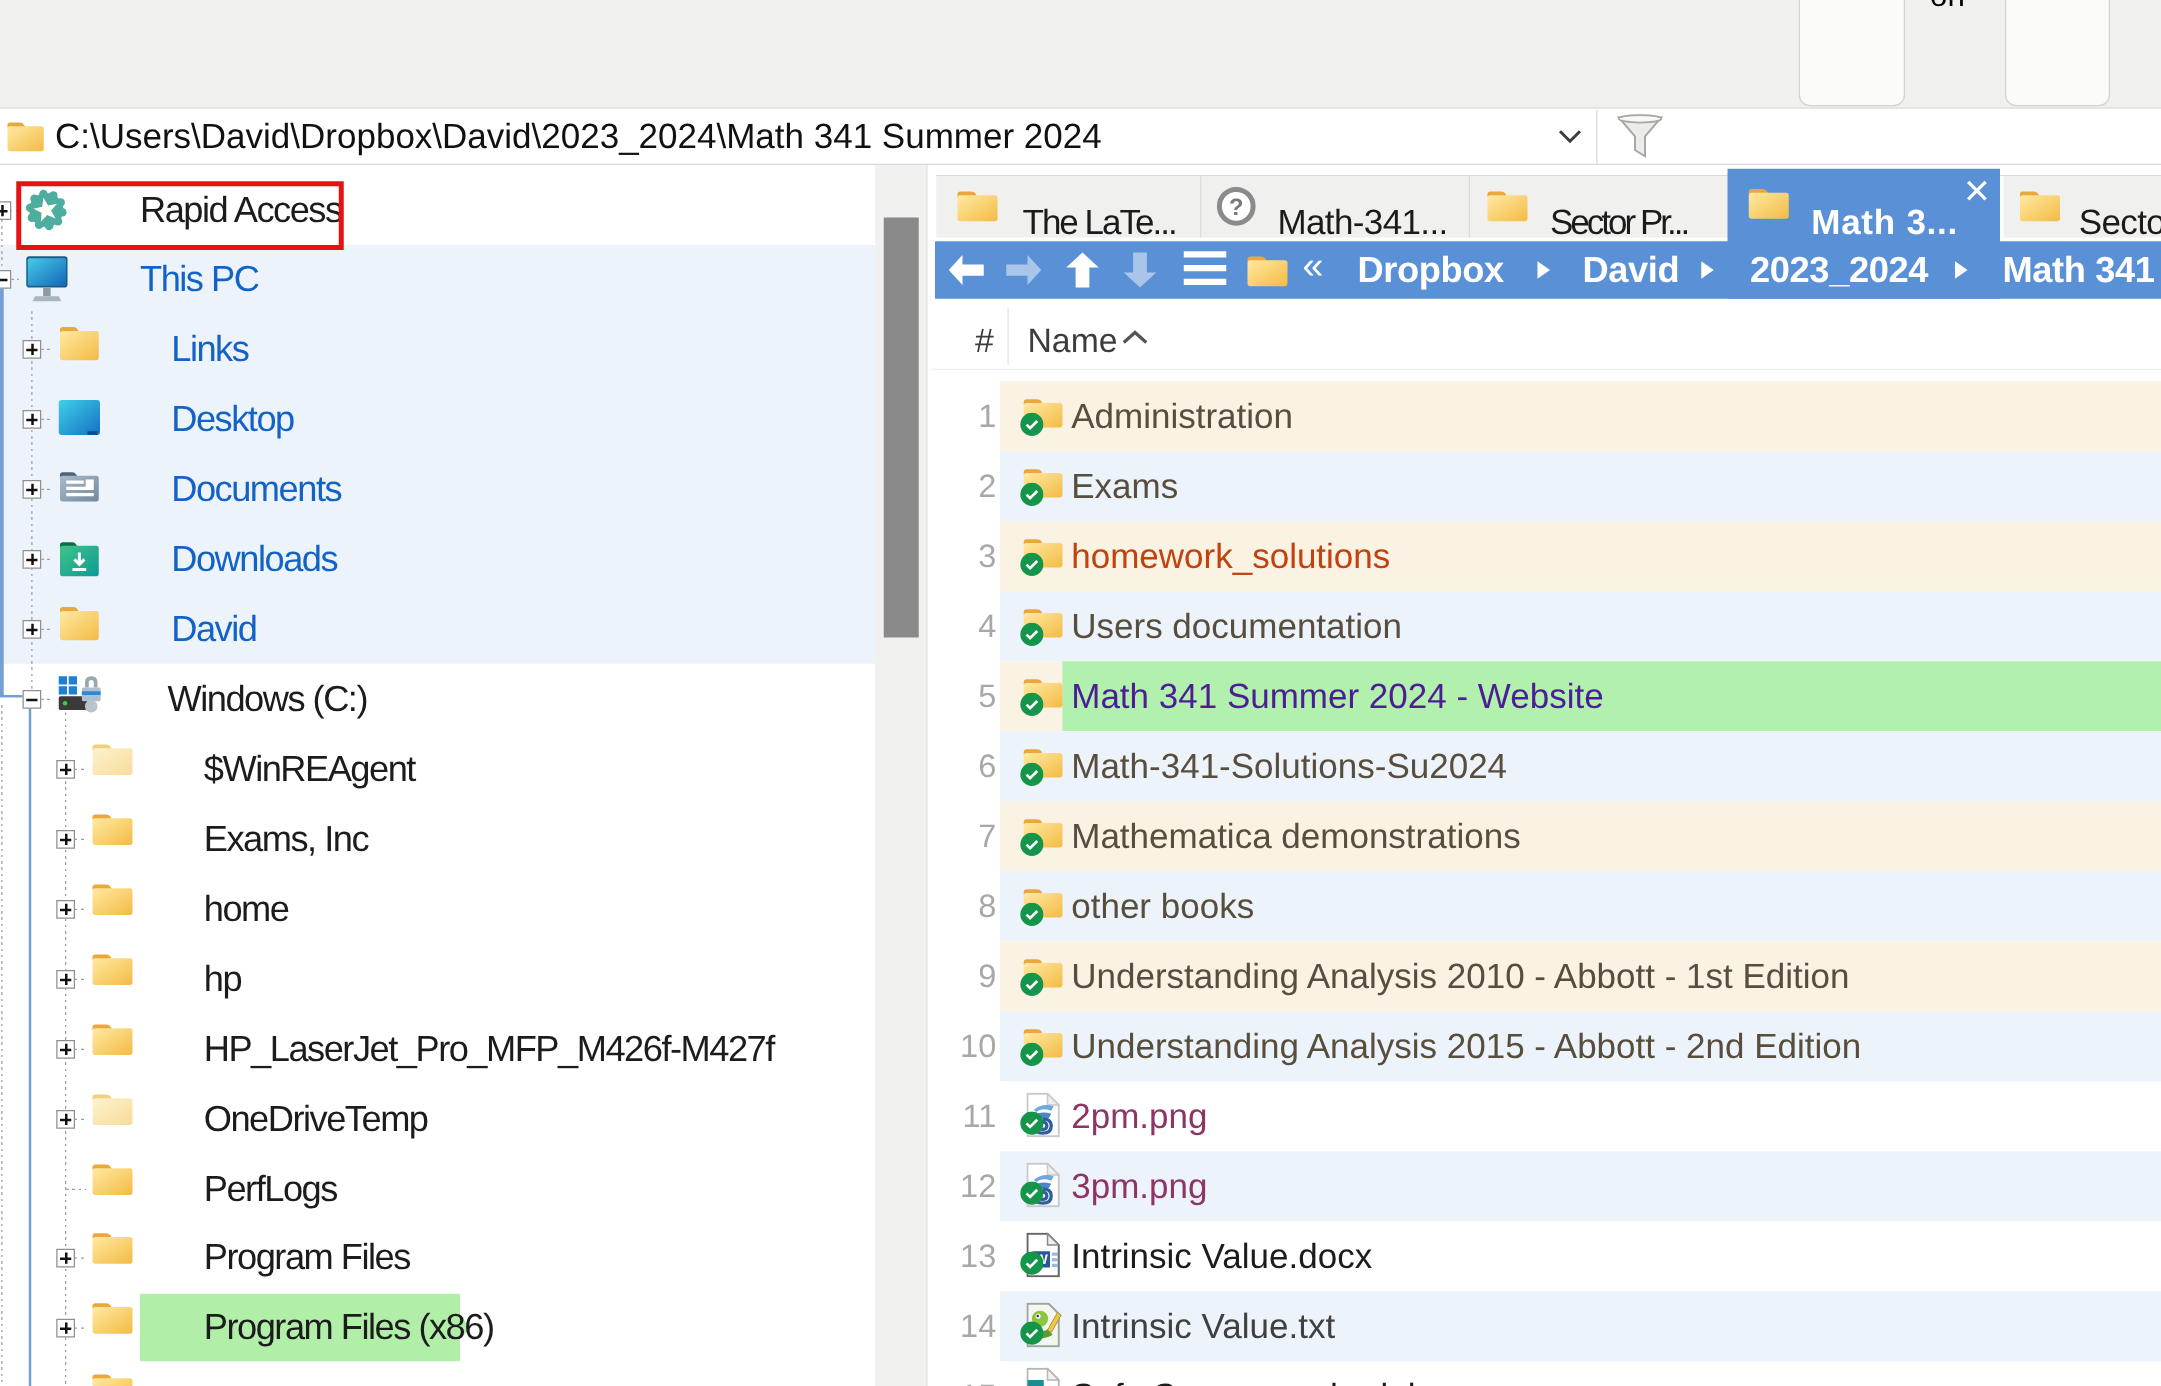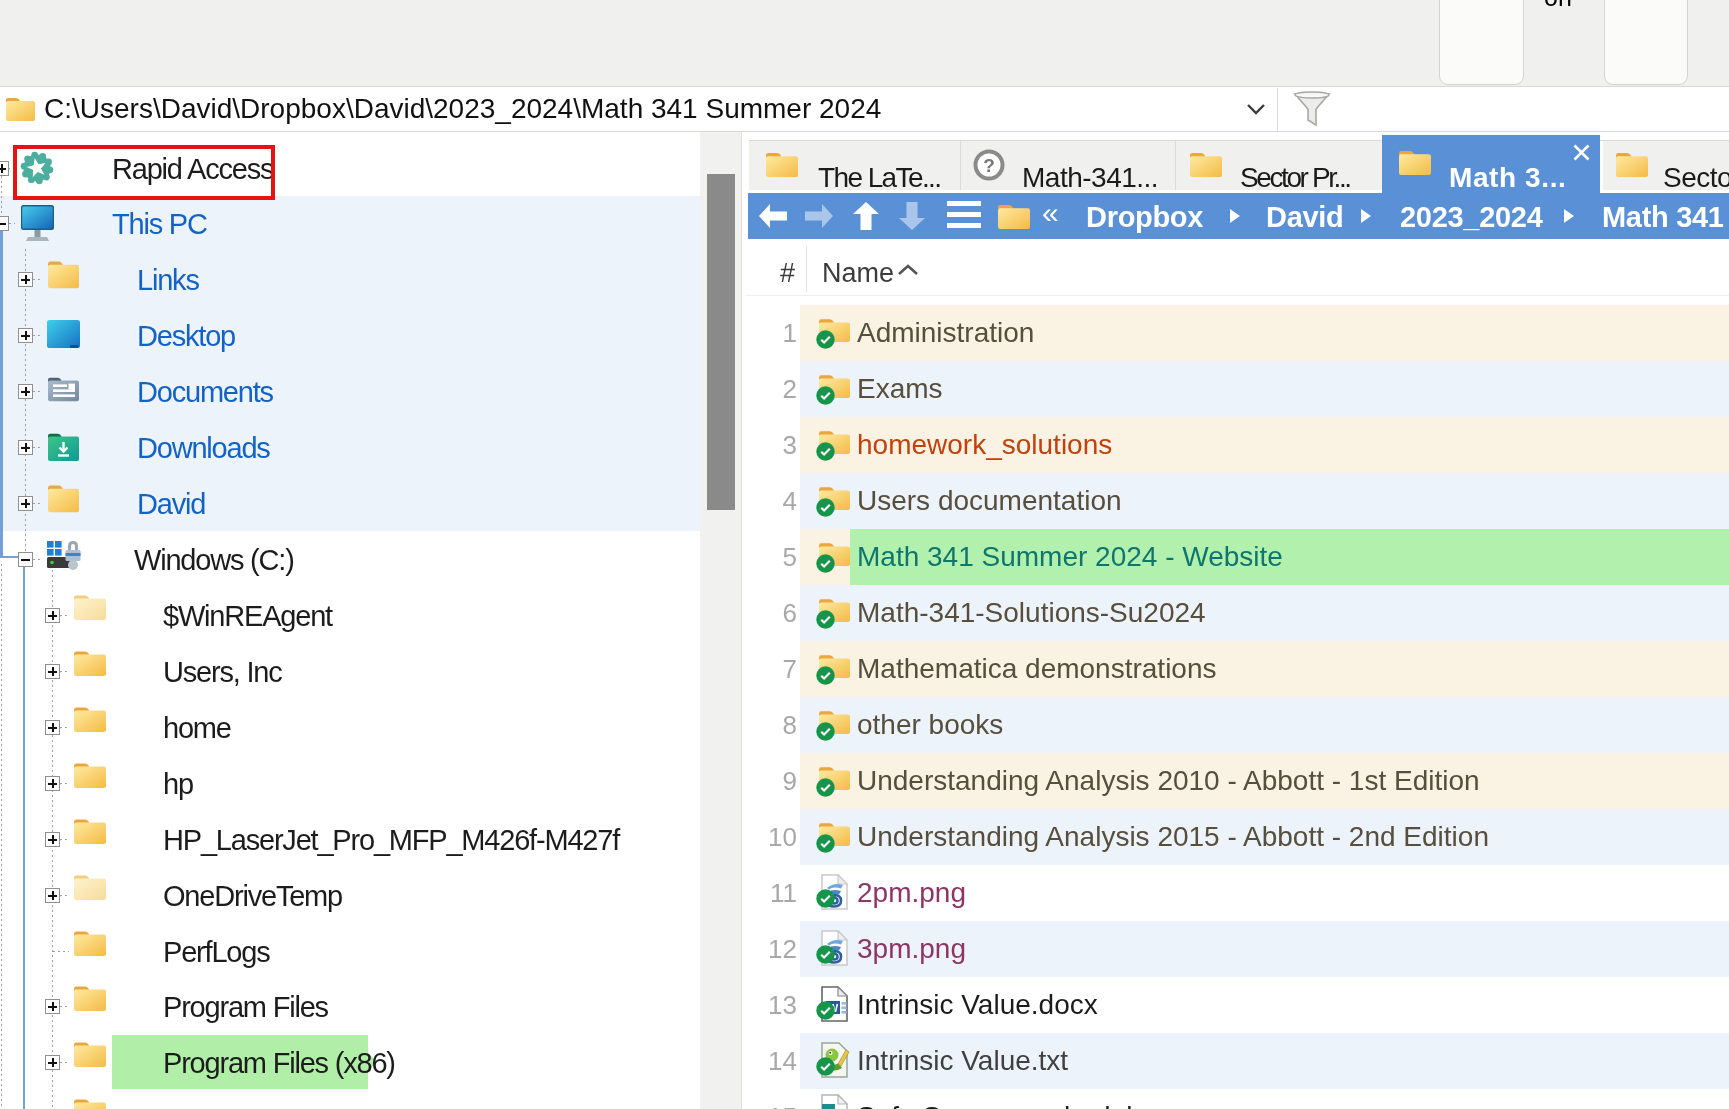--- a/index.html
+++ b/index.html
@@ -278,21 +278,21 @@
 </svg>
 <div class="treet blk" style="left:66px;top:169px">Rapid Access</div>
 <div class="treet blue" style="left:66px;top:224px">This PC</div>
 <div class="treet blue" style="left:91px;top:280px">Links</div>
 <div class="treet blue" style="left:91px;top:336px">Desktop</div>
 <div class="treet blue" style="left:91px;top:392px">Documents</div>
 <div class="treet blue" style="left:91px;top:448px">Downloads</div>
 <div class="treet blue" style="left:91px;top:504px">David</div>
 <div class="treet blk" style="left:88px;top:560px">Windows (C:)</div>
 <div class="treet blk" style="left:117px;top:616px">$WinREAgent</div>
-<div class="treet blk" style="left:117px;top:672px">Users, Inc</div>
+<div class="treet blk" style="left:117px;top:672px">Exams, Inc</div>
 <div class="treet blk" style="left:117px;top:728px">home</div>
 <div class="treet blk" style="left:117px;top:784px">hp</div>
 <div class="treet blk" style="left:117px;top:840px">HP_LaserJet_Pro_MFP_M426f-M427f</div>
 <div class="treet blk" style="left:117px;top:896px">OneDriveTemp</div>
 <div class="treet blk" style="left:117px;top:952px">PerfLogs</div>
 <div class="treet blk" style="left:117px;top:1007px">Program Files</div>
 <div class="treet blk" style="left:117px;top:1063px">Program Files (x86)</div>
 
 <div class="ab" style="left:700px;top:132px;width:41px;height:977px;background:#f1f1ef;border-right:1px solid #e2e2e2"></div>
 <div class="ab" style="left:707px;top:174px;width:28px;height:336px;background:#8a8a8a"></div>
@@ -425,21 +425,21 @@
 <div class="ab" style="left:850px;top:529px;width:879px;height:56px;background:#b2f0ad"></div>
 <div class="num" style="top:557px">5</div>
 <svg class="ab" style="left:818px;top:540px" width="33" height="29" viewBox="0 0 33 29">
  <path d="M1 5.6 q0-2.3 2.3-2.3 h8.4 q2.3 0 3.3 1.7 l1.6 2.8 h-15.6 z" fill="#eaa73e"></path>
  <rect x="1" y="6.4" width="31" height="19.6" rx="2.2" fill="url(#fg)"></rect>
 </svg>
 <svg class="ab" style="left:816px;top:554px" width="19" height="19" viewBox="0 0 20 20">
  <circle cx="10" cy="10" r="9.7" fill="#149549"></circle>
  <path d="M5.5 10.2 l3 3 6-6" fill="none" stroke="#fff" stroke-width="2.3"></path>
 </svg>
-<div class="rowt" style="left:857px;top:557px;color:#0f766e">Math 341 Summer 2024 - Website</div>
+<div class="rowt" style="left:857px;top:557px;color:#4c1d95">Math 341 Summer 2024 - Website</div>
 <div class="ab" style="left:800px;top:585px;width:929px;height:56px;background:#edf3fa"></div>
 <div class="num" style="top:613px">6</div>
 <svg class="ab" style="left:818px;top:596px" width="33" height="29" viewBox="0 0 33 29">
  <path d="M1 5.6 q0-2.3 2.3-2.3 h8.4 q2.3 0 3.3 1.7 l1.6 2.8 h-15.6 z" fill="#eaa73e"></path>
  <rect x="1" y="6.4" width="31" height="19.6" rx="2.2" fill="url(#fg)"></rect>
 </svg>
 <svg class="ab" style="left:816px;top:610px" width="19" height="19" viewBox="0 0 20 20">
  <circle cx="10" cy="10" r="9.7" fill="#149549"></circle>
  <path d="M5.5 10.2 l3 3 6-6" fill="none" stroke="#fff" stroke-width="2.3"></path>
 </svg>

